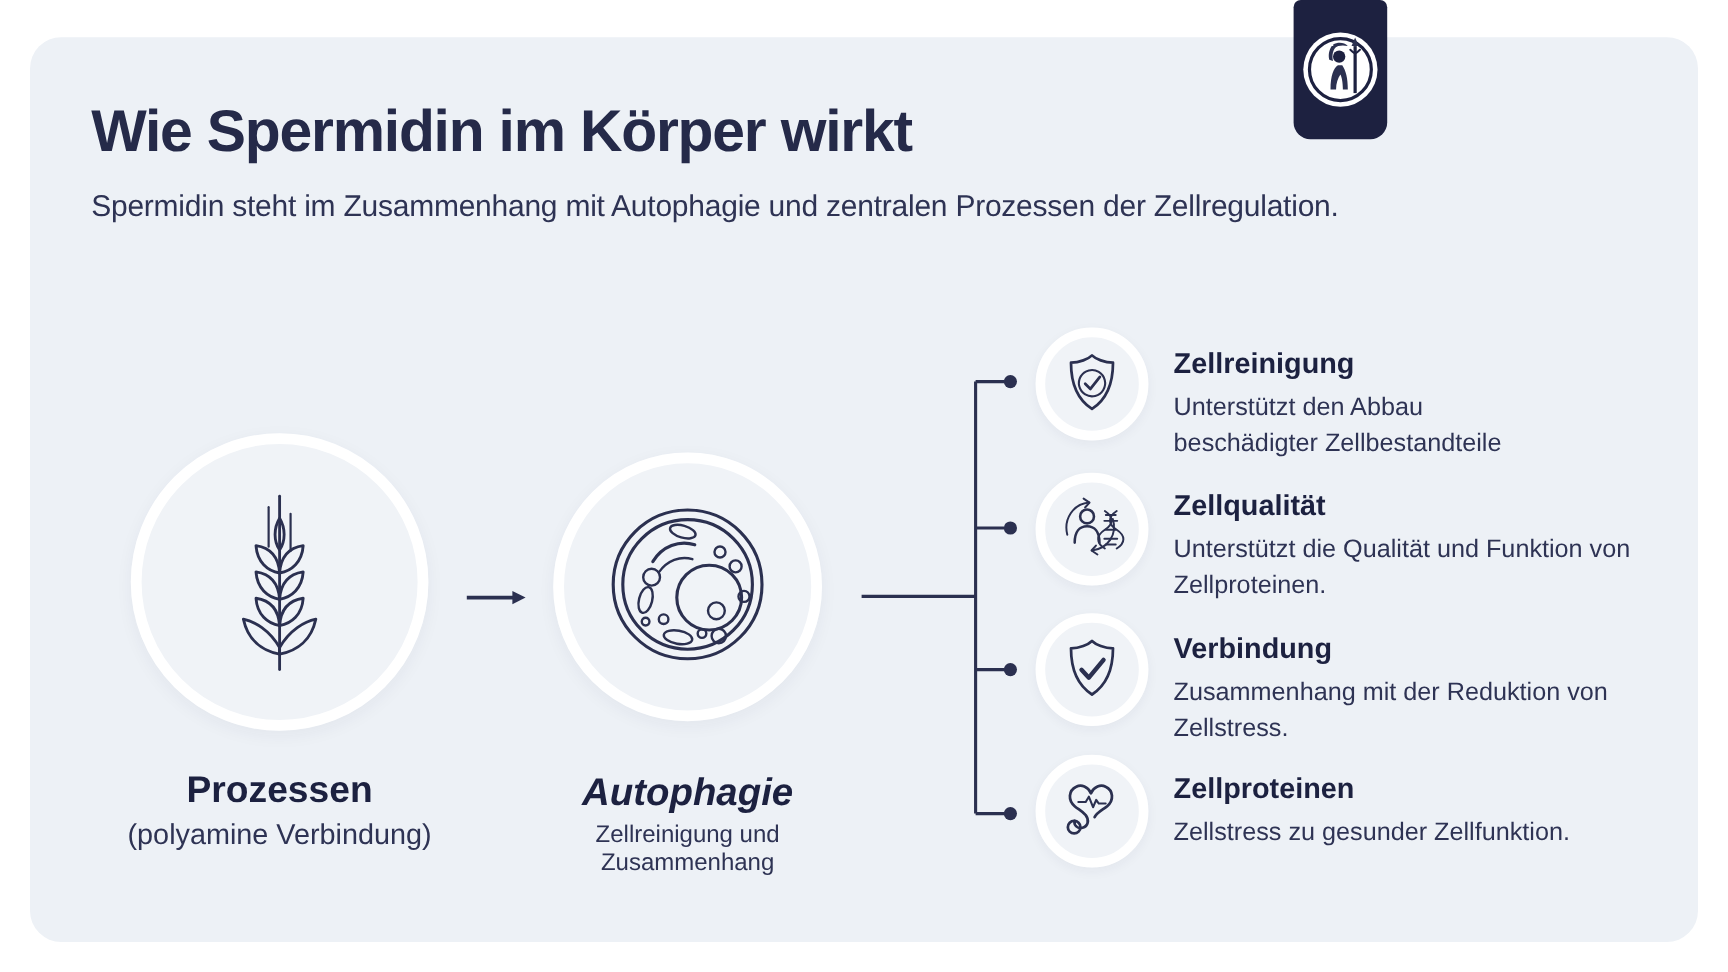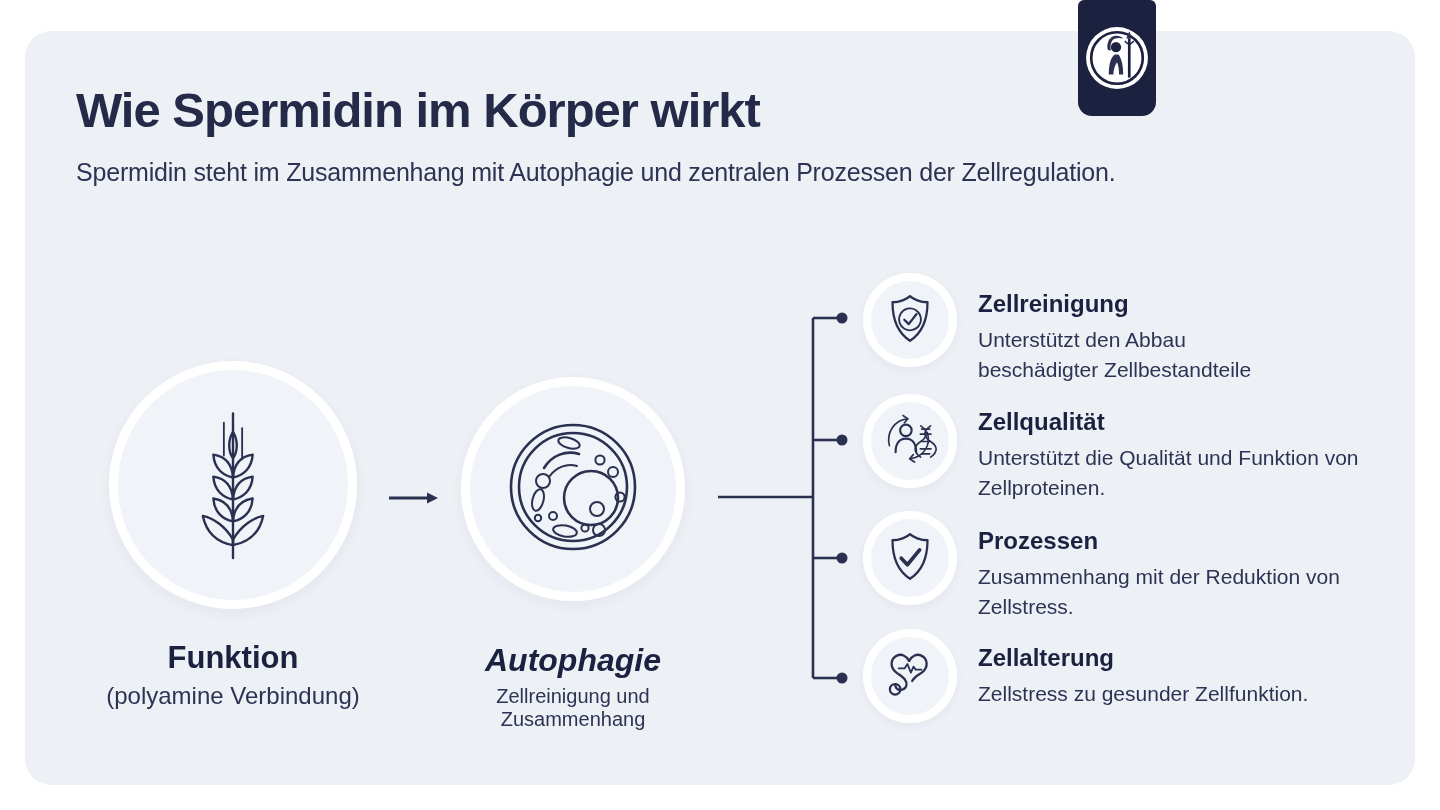--- a/index.html
+++ b/index.html
@@ -119,21 +119,21 @@
         <path class="st" d="M35 108 C24 106 14.5 98 13.5 83 C27 85 34 93 35 108 Z"></path>
         <path class="st" d="M35 108 C46 106 55.5 98 56.5 83 C43 85 36 93 35 108 Z"></path>
         <path class="st" d="M35 132 C24 130 14.5 122 13.5 107 C27 109 34 117 35 132 Z"></path>
         <path class="st" d="M35 132 C46 130 55.5 122 56.5 107 C43 109 36 117 35 132 Z"></path>
         <path class="st" d="M35 152 C26 136 12 128 2 126 C6 145 19 155 35 158 Z"></path>
         <path class="st" d="M35 152 C44 136 58 128 68 126 C64 145 51 155 35 158 Z"></path>
       </svg>
     </span>
   </div>
   <div class="node-label label-spermidin">
-    <div class="name">Funktion</div>
+    <div class="name">Prozessen</div>
     <div class="sub">(polyamine Verbindung)</div>
   </div>
 
   <svg class="arrow-svg" viewBox="0 0 52 18" aria-hidden="true">
     <line x1="1" y1="9" x2="40" y2="9" stroke="#2b3050" stroke-width="3"></line>
     <path d="M39 3.5 L50 9 L39 14.5 Z" fill="#2b3050"></path>
   </svg>
 
   <div class="big-circle circle-autophagie">
     <span>
@@ -218,33 +218,33 @@
 
   <div class="mini-circle mc-3">
     <span>
       <svg viewBox="0 0 64 64" aria-hidden="true">
         <path class="st" d="M32 7 C35.5 10.5 44 14 52 14 C52 33 46 49 32 58 C18 49 12 33 12 14 C20 14 28.5 10.5 32 7 Z"></path>
         <path class="st thick" d="M22 34.5 L29 42 L43 25"></path>
       </svg>
     </span>
   </div>
   <div class="branch-text bt-3">
-    <div class="b-title">Prozessen</div>
+    <div class="b-title">Verbindung</div>
     <div class="b-desc">Zusammenhang mit der Reduktion von
 Zellstress.</div>
   </div>
 
   <div class="mini-circle mc-4">
     <span>
       <svg viewBox="0 0 64 64" aria-hidden="true">
         <path class="st" d="M31 17 C28 11 22 8.5 17 11 C9.5 14.5 9 24 15.5 29.5 C19 32.5 23 34.5 26 38 C29.5 42.5 28.5 48.5 23 50 C18 51.3 14.5 47.5 15.5 43.5"></path>
         <path class="st" d="M31 17 C34 11 40 8.5 45 11 C52.5 14.5 53 24 46.5 29.5 C42 33.2 37 35 34.5 40"></path>
         <path class="st thin" d="M19 25.5 L26 25.5 L29 20.5 L33 30.5 L36 23.5 L38.5 27 L45 27"></path>
         <circle class="st" cx="15" cy="49.5" r="6"></circle>
       </svg>
     </span>
   </div>
   <div class="branch-text bt-4">
-    <div class="b-title">Zellalterung</div>
+    <div class="b-title">Zellproteinen</div>
     <div class="b-desc">Zellstress zu gesunder Zellfunktion.</div>
   </div>
 
 </div>
 
 </body></html>

